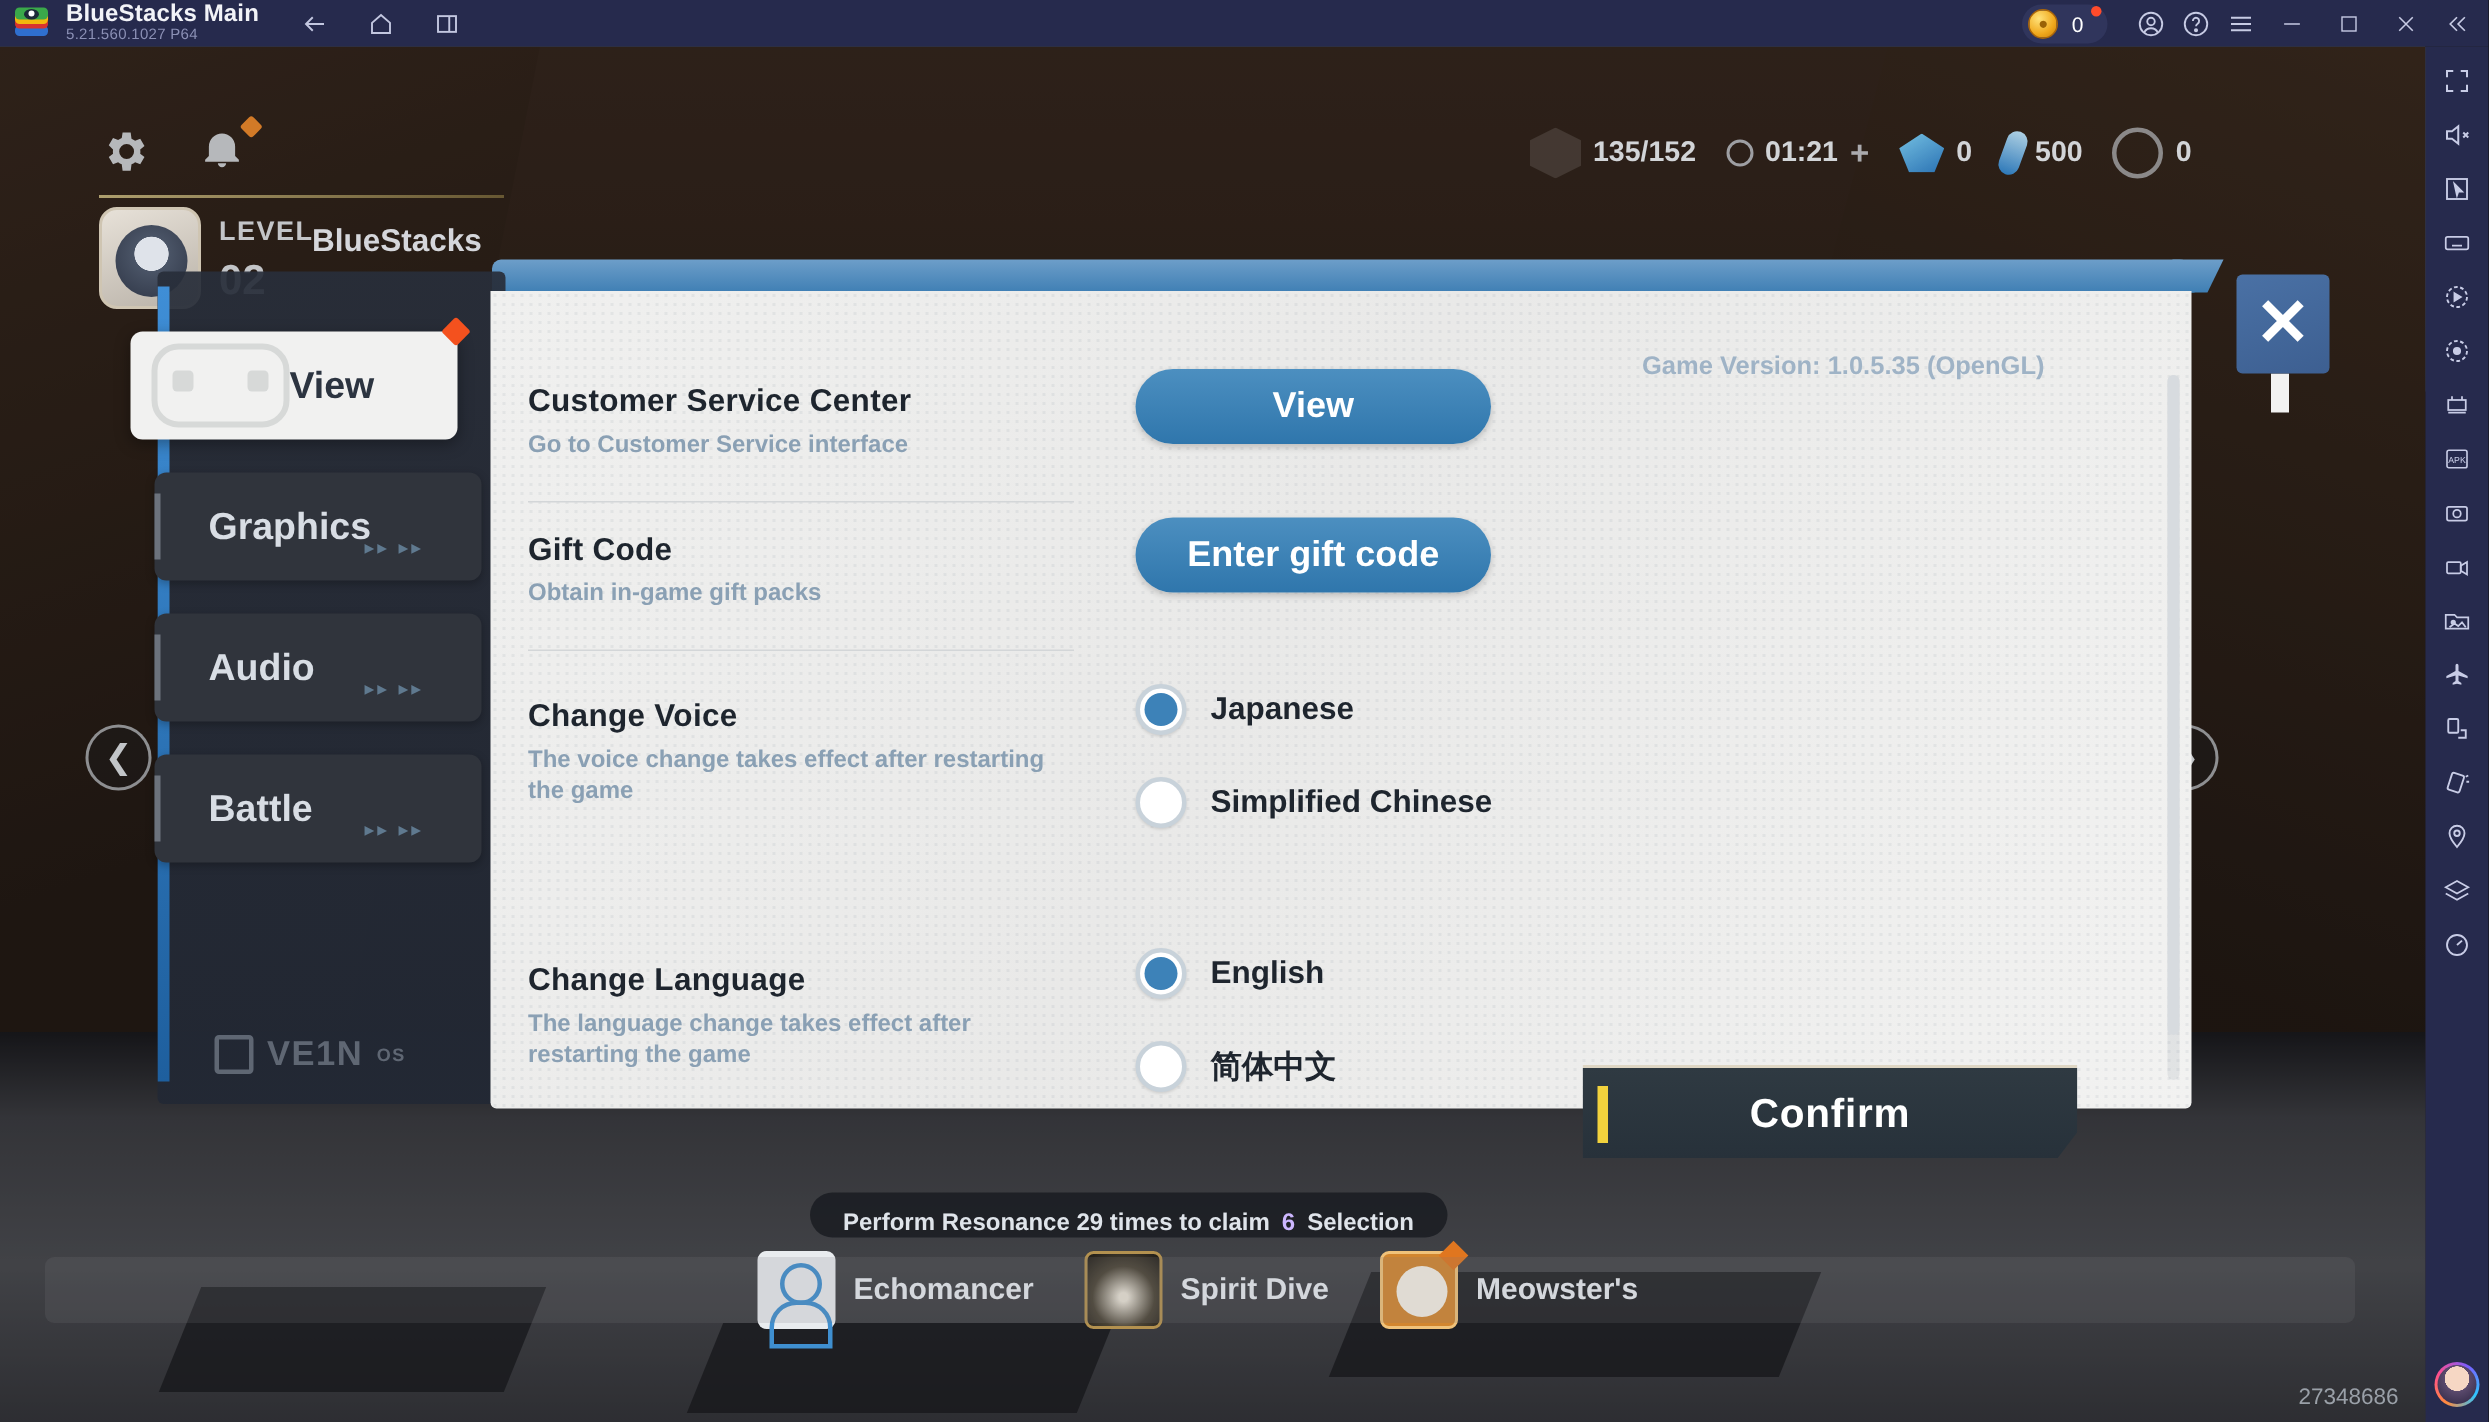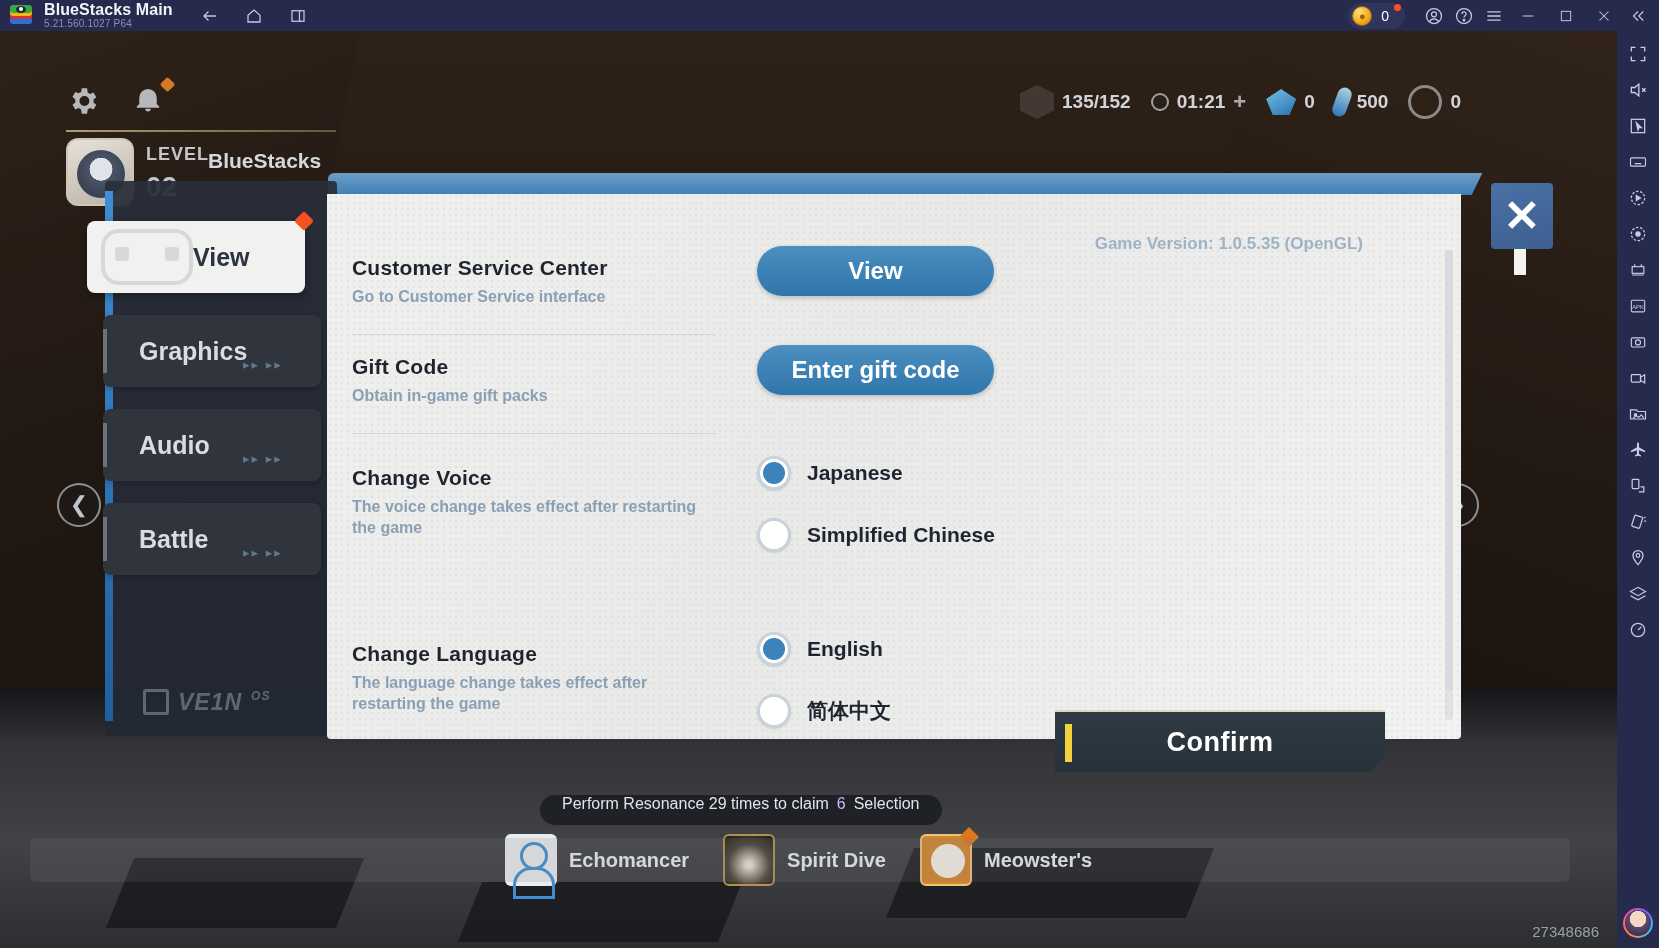--- a/index.html
+++ b/index.html
@@ -116,22 +116,22 @@
   .ringicon{ width:34px; height:34px; border:3px solid rgba(225,232,240,.6); border-radius:50%;}
 
   
   .navarrow{ position:absolute; width:44px; height:44px; border-radius:50%;
              border:2px solid rgba(235,240,245,.55); color:rgba(235,240,245,.8);
              display:flex; align-items:center; justify-content:center; font-size:22px;
              background:rgba(25,28,36,.25); cursor:pointer;}
 
   
   .quest{ position:absolute; left:540px; top:764px; height:30px; border-radius:15px;
-          background:rgba(20,22,28,.72); color:#dfe4ea; font-size:16px; font-weight:normal;
-          display:flex; align-items:flex-start; padding:0 22px; gap:8px; z-index:30;}
+          background:rgba(20,22,28,.72); color:#dfe4ea; font-size:16px; font-weight:bold;
+          display:flex; align-items:flex-end; padding:0 22px; gap:8px; z-index:30;}
   .qcur{ color:#cdb7ff; }
   .bottombar{ position:absolute; left:0; bottom:0; width:1617px; height:118px;
               background:linear-gradient(180deg,rgba(35,36,40,.0),rgba(35,36,40,.0));
               z-index:30; }
   .bb-items{ position:absolute; left:505px; bottom:62px; display:flex; align-items:flex-end; gap:8px;}
   .bb-item{ display:flex; align-items:center; gap:12px; padding-right:26px; }
   .bb-ico{ width:52px; height:52px; border-radius:6px; }
   .bb-label{ color:#e8ecf1; font-size:20px; font-weight:bold; }
   .ico-echo{ background:#e9ecef; position:relative; }
   .ico-echo:after{ content:""; position:absolute; left:15px; top:8px; width:22px;height:22px;
@@ -154,22 +154,22 @@
   .dlg-topbar{ position:absolute; left:223px; top:0; width:1135px; height:22px;
                background:linear-gradient(180deg,#6d9ec9,#3f7fb4);
                border-radius:6px 10px 0 0;}
   .dlg-topbar:after{ content:""; position:absolute; right:-14px; top:0; width:34px; height:22px;
                background:linear-gradient(180deg,#6d9ec9,#3f7fb4); transform:skewX(-26deg);}
   .dlg-left{ position:absolute; left:0; top:8px; width:232px; height:555px;
              background:linear-gradient(180deg,rgba(40,46,58,.93),rgba(34,40,52,.95));
              border-radius:4px; overflow:hidden;}
   .dlg-left-accent{ position:absolute; left:0; top:10px; width:8px; height:530px;
              background:linear-gradient(180deg,#3f8ed6,#1e5f9e); }
-  .vein{ position:absolute; left:38px; bottom:20px; display:flex; gap:9px;
-         color:rgba(210,222,236,.35); font-size:23px; font-weight:bold; letter-spacing:1px;font-style:italic;}
+  .vein{ position:absolute; left:38px; bottom:20px; display:flex; align-items:center; gap:9px;
+         color:rgba(210,222,236,.35); font-size:23px; font-weight:bold; letter-spacing:1px;}
   .vein .cube{ width:26px;height:26px; border:3px solid rgba(210,222,236,.35); border-radius:3px;
                transform:rotate(0deg);}
   .vein sup{ font-size:12px; }
 
   .tabs{ position:absolute; left:-16px; top:48px; width:232px; }
   .tab{ position:relative; margin:0 0 22px 14px; height:72px; border-radius:8px;
         background:#30343c; display:flex; align-items:center; cursor:pointer;
         box-shadow:0 2px 6px rgba(0,0,0,.25);}
   .tab .bar{ position:absolute; left:0; top:14px; width:4px; height:44px; background:#6c727c;}
   .tab .lbl{ color:#d8dde4; font-size:25px; font-weight:bold; margin-left:36px; }

